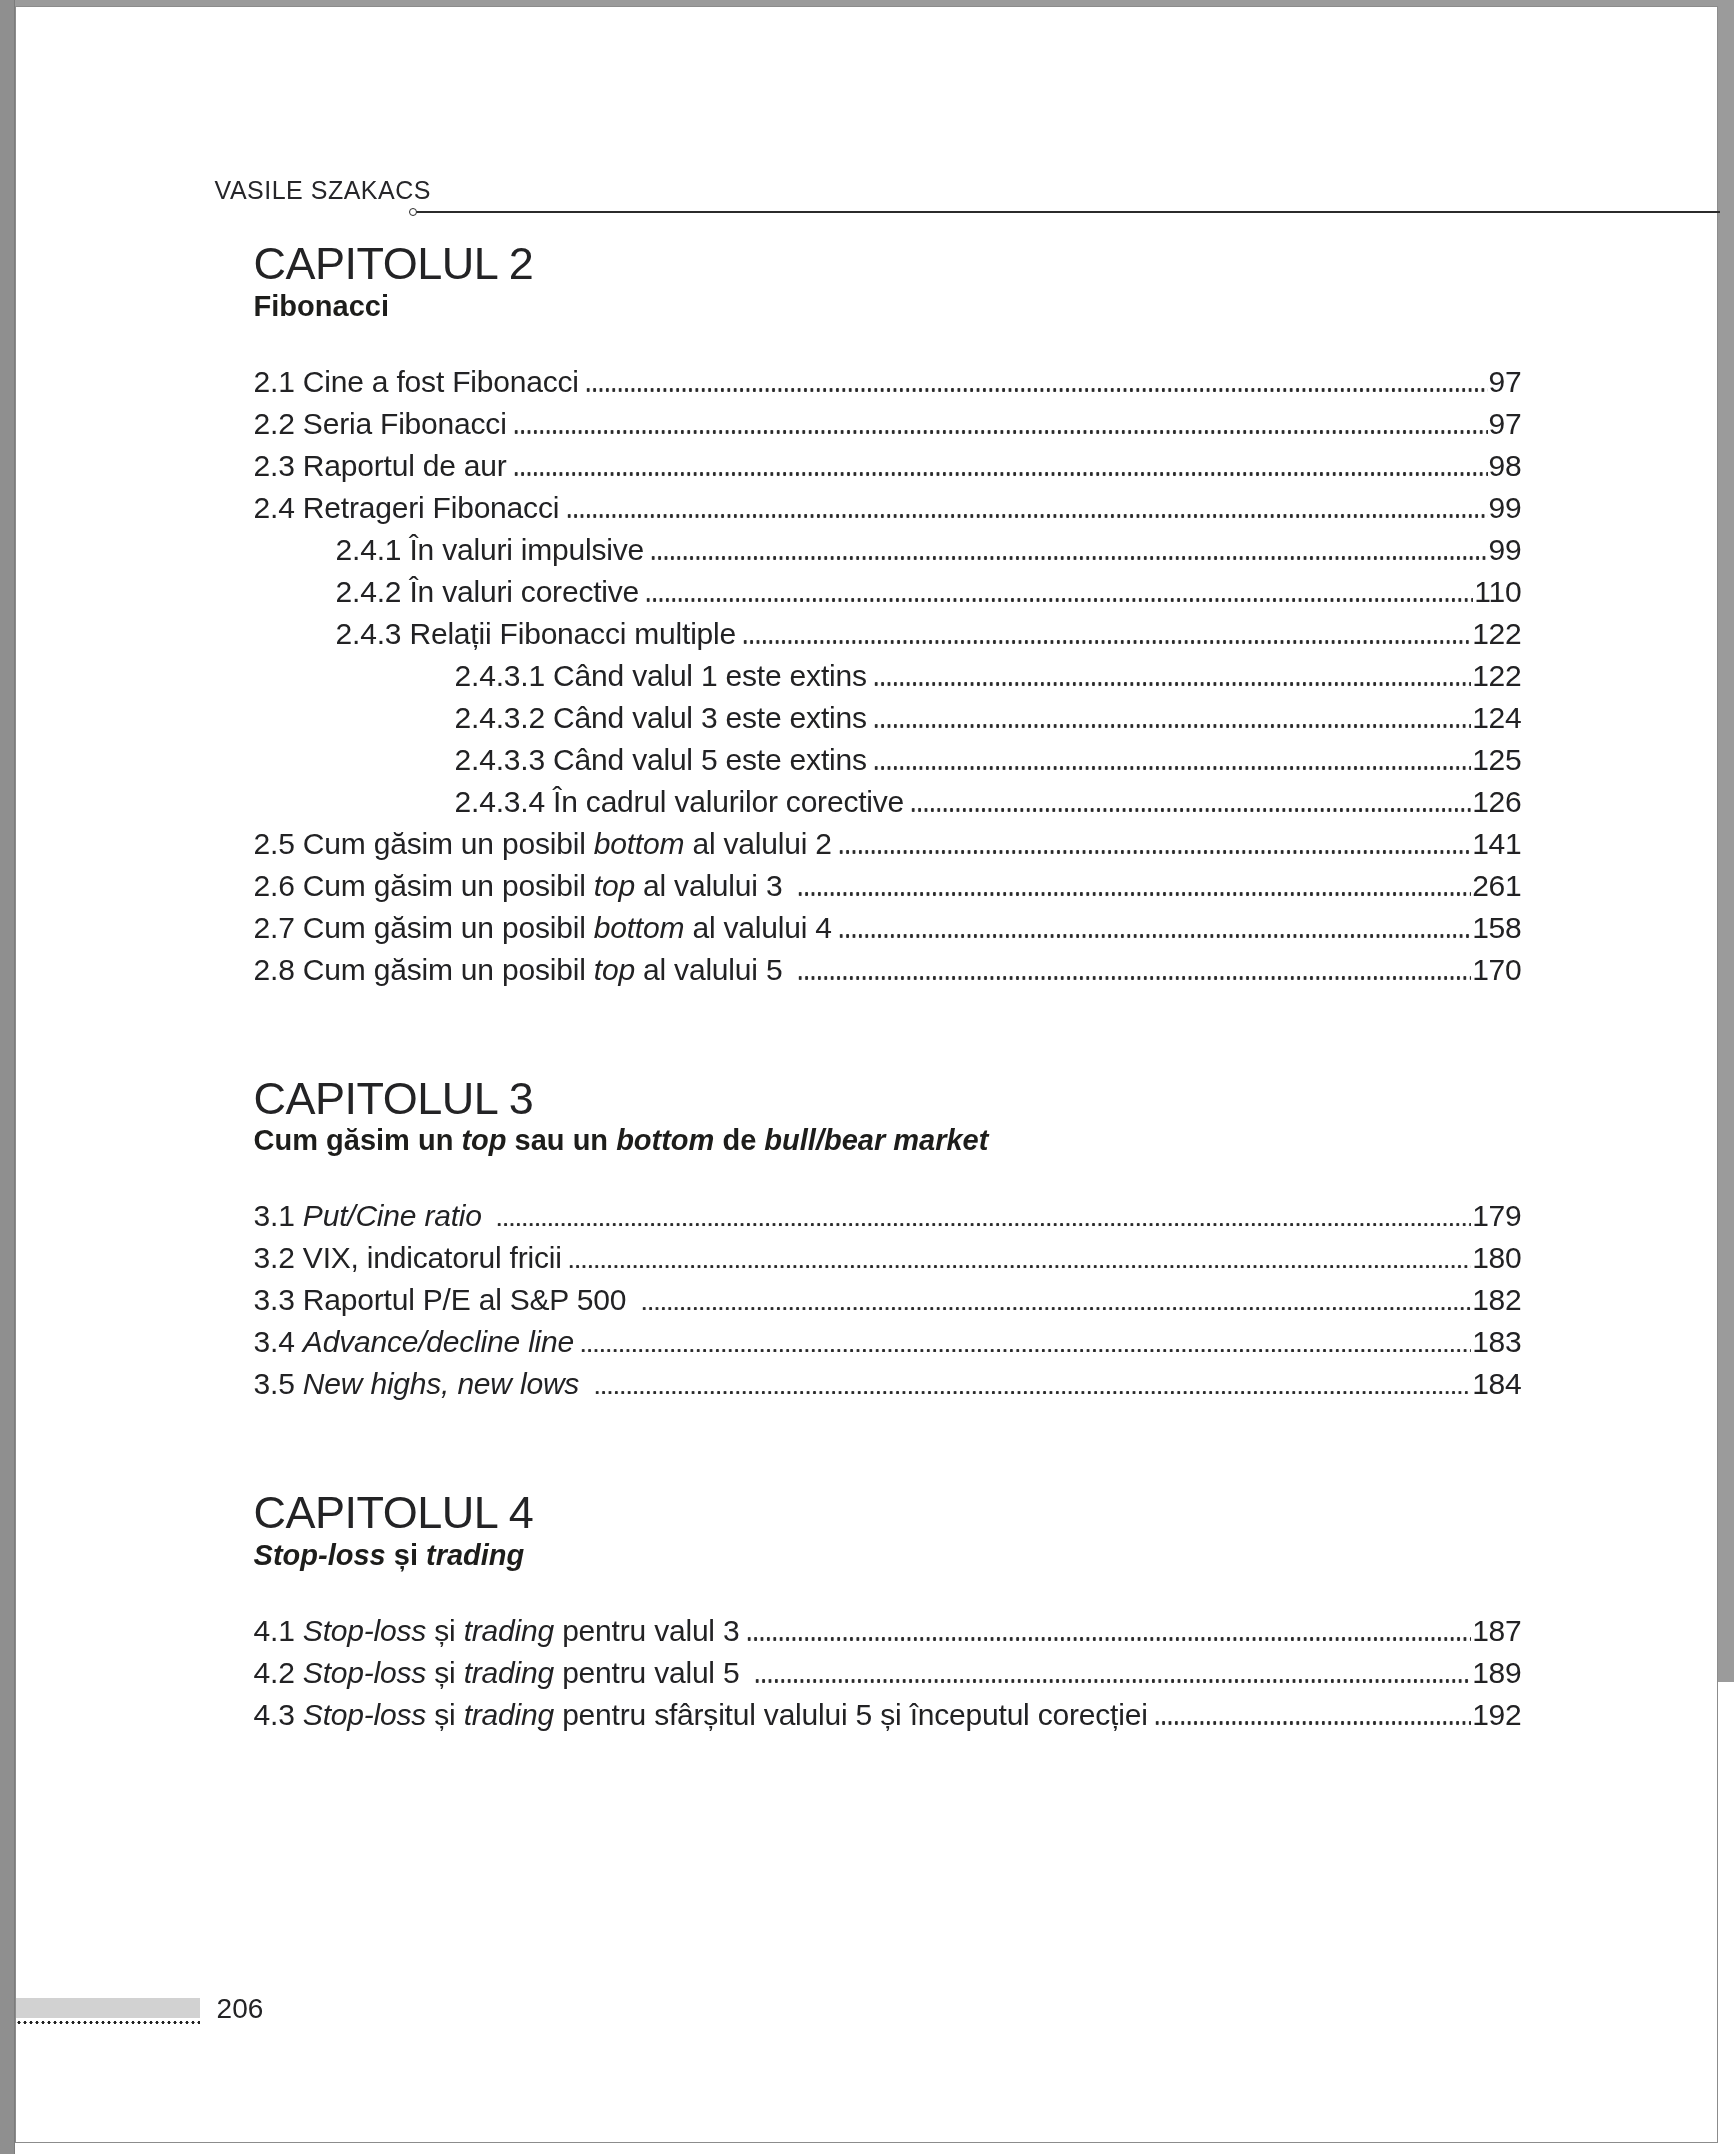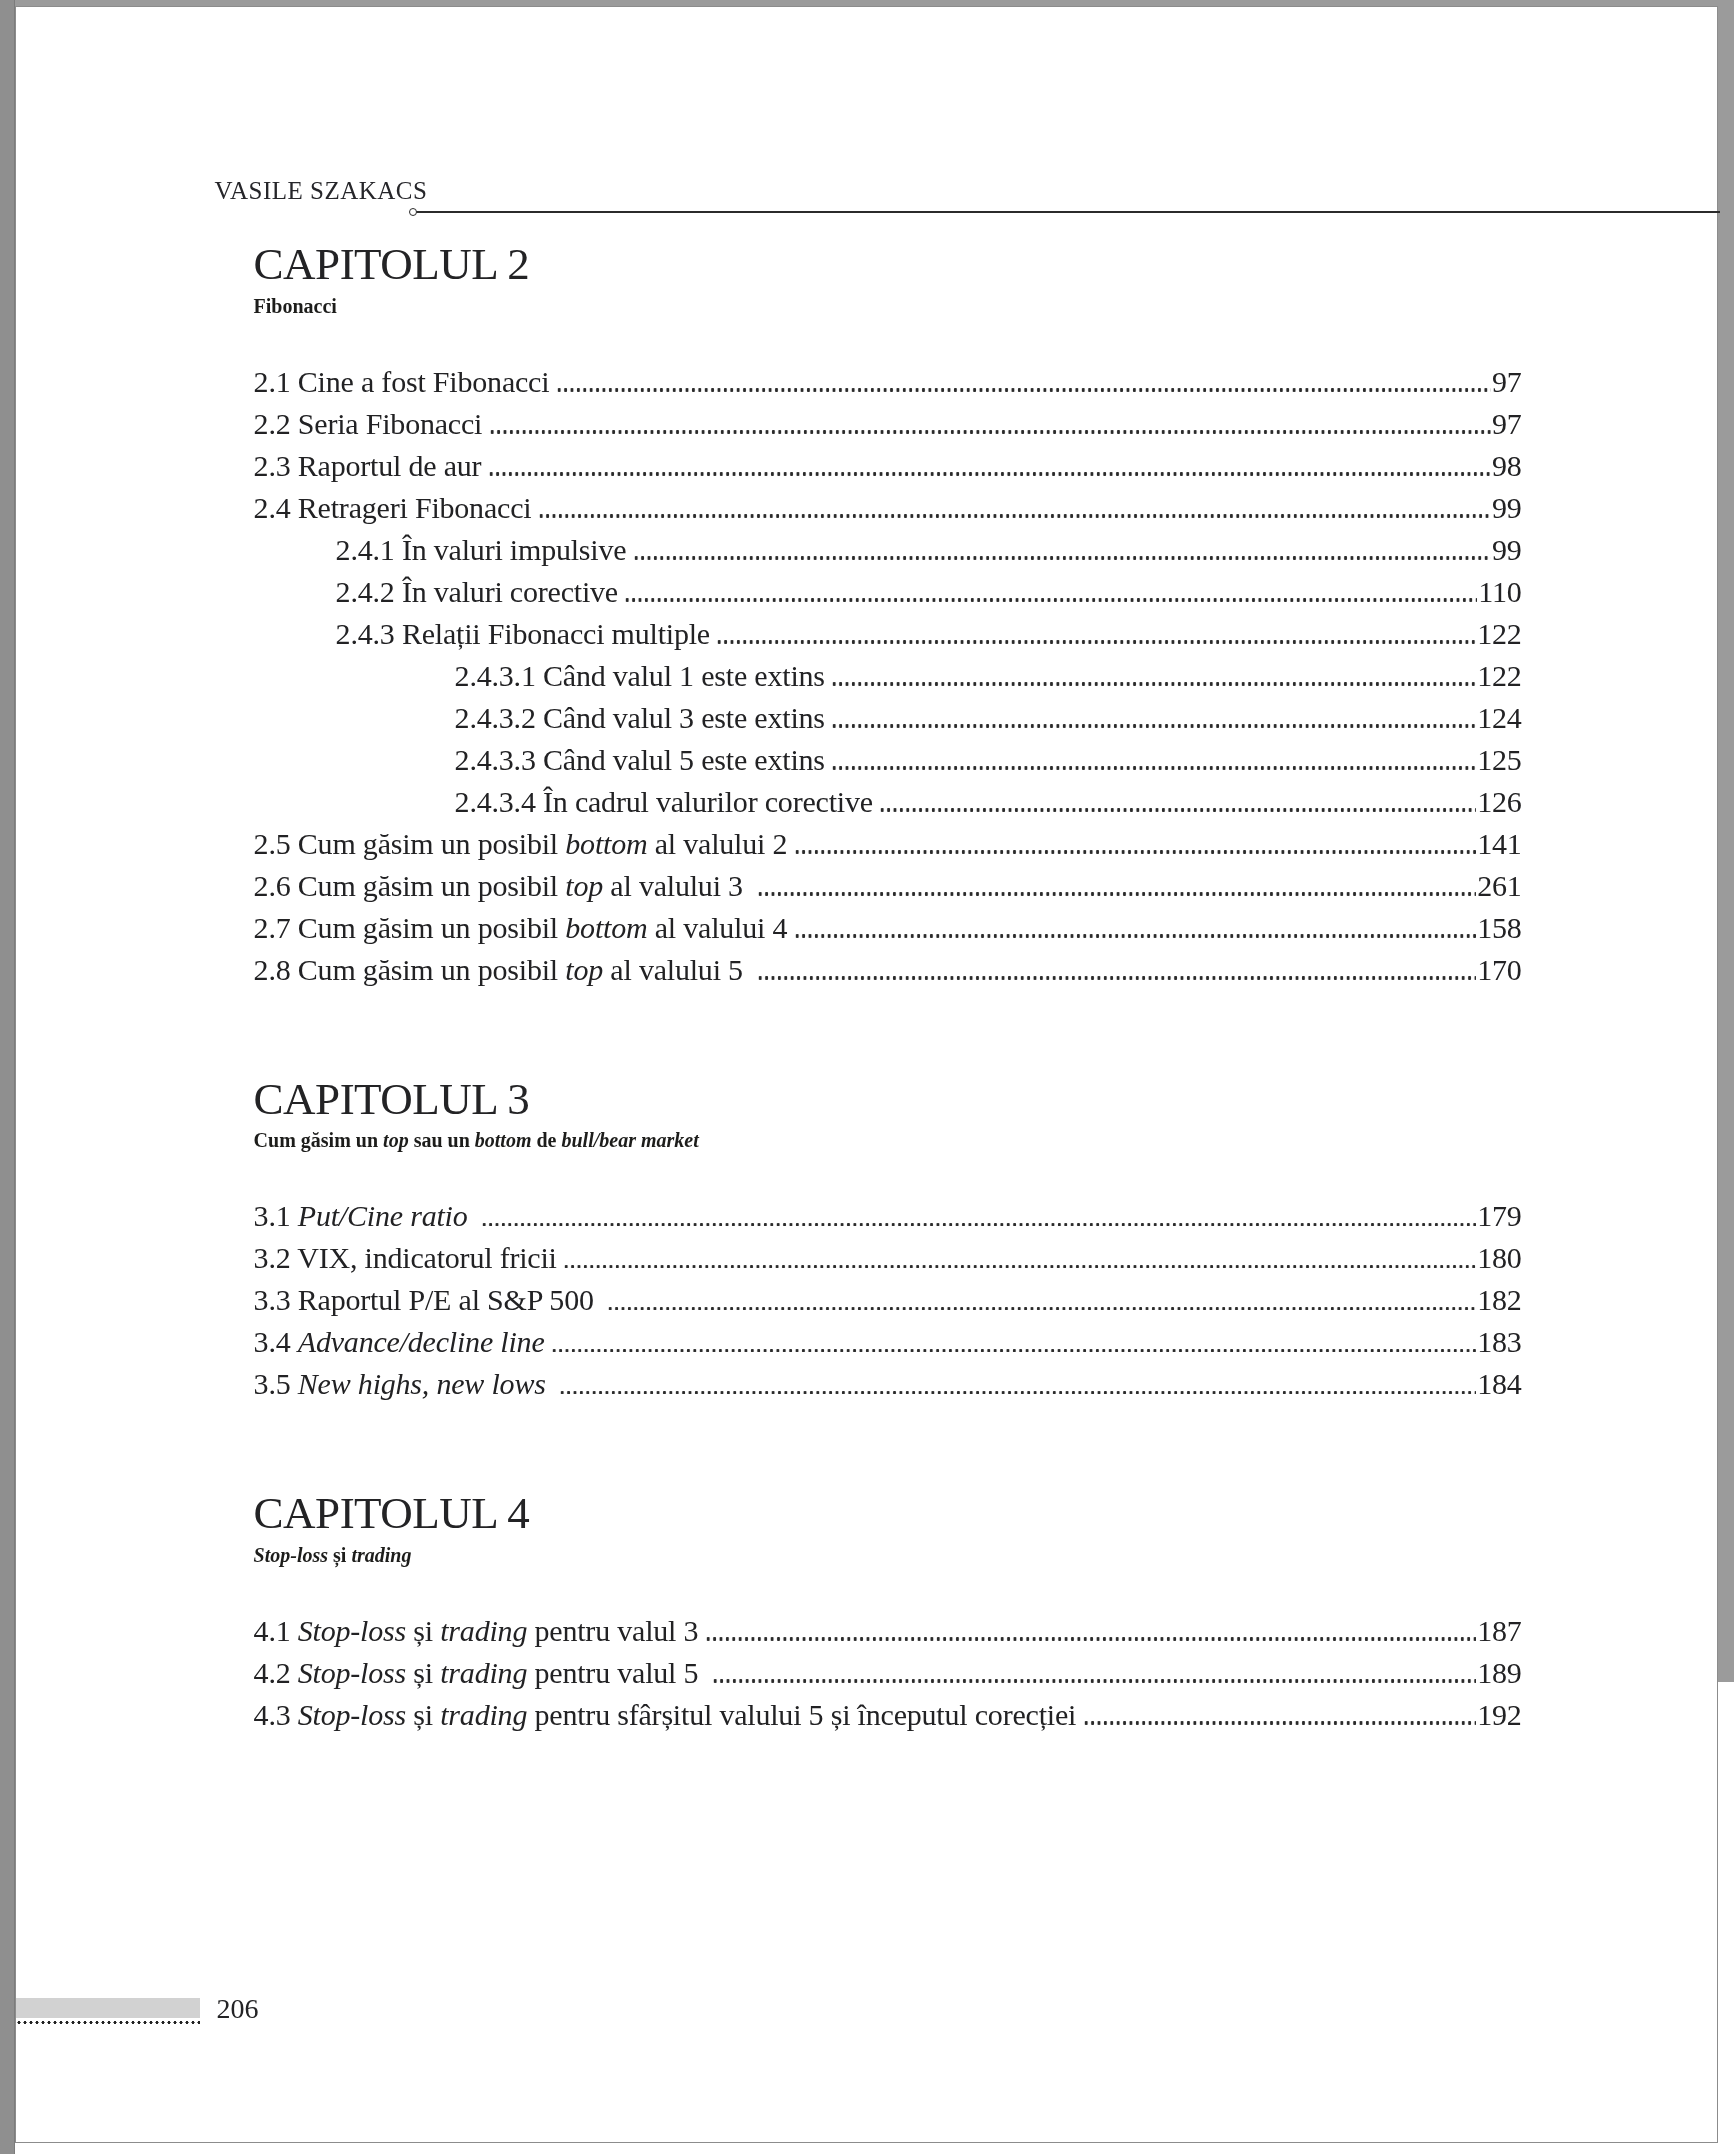--- a/index.html
+++ b/index.html
@@ -3,21 +3,21 @@
 <meta charset="utf-8">
 <style>
   html, body { margin: 0; padding: 0; }
   body { width: 1734px; height: 2155px; overflow: hidden; }
 
   .screen {
     position: relative;
     width: 1734px;
     height: 1682px;
     background: #9b9b9b;
-    font-family: Liberation Serif, serif;
+    font-family: Liberation Sans, sans-serif;
   }
 
   .gutter {
     position: absolute;
     left: 0; top: 0;
     width: 14.6px; height: 2155px;
     background: #8f8f8f;
     border-right: 0.9px solid #7c7c7c;
     box-sizing: border-box;
   }
@@ -66,21 +66,21 @@
 
   .chapter-heading {
     font-size: 45px;
     line-height: 42px;
     font-weight: 400;
     margin: 0;
     letter-spacing: -0.5px;
     color: #232325;
   }
   .chapter-subtitle {
-    font-size: 20px;
+    font-size: 29px;
     line-height: 37px;
     font-weight: 700;
     margin: 2.7px 0 0 0;
     color: #1d1d1b;
   }
 
   .entries { margin-top: 36px; }
   .entry {
     display: flex;
     align-items: baseline;

